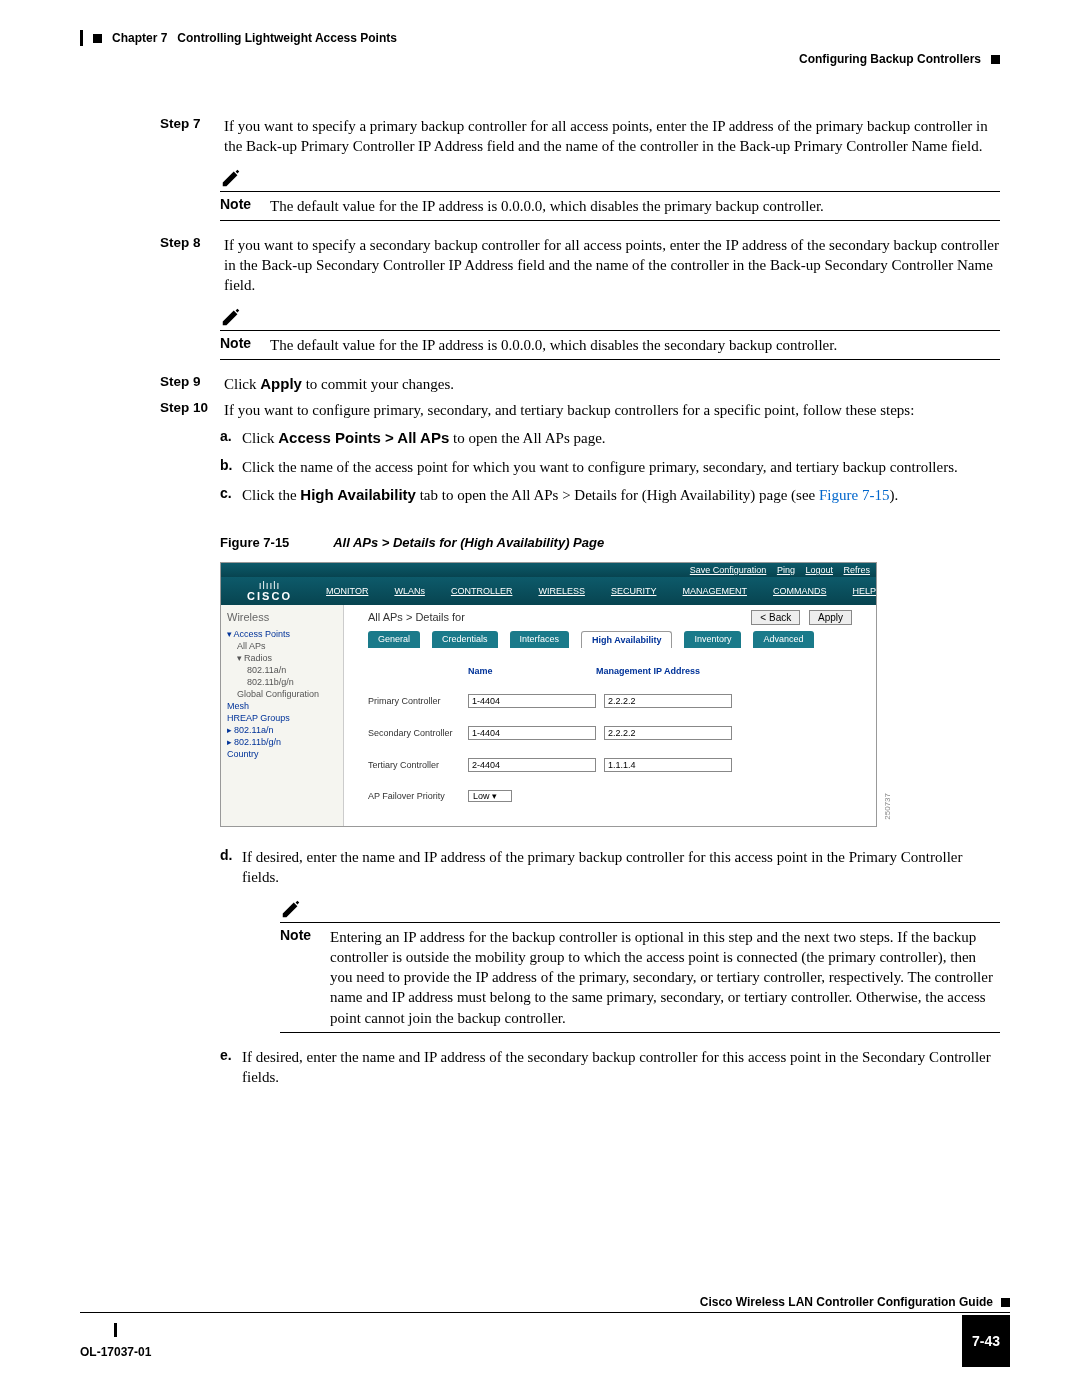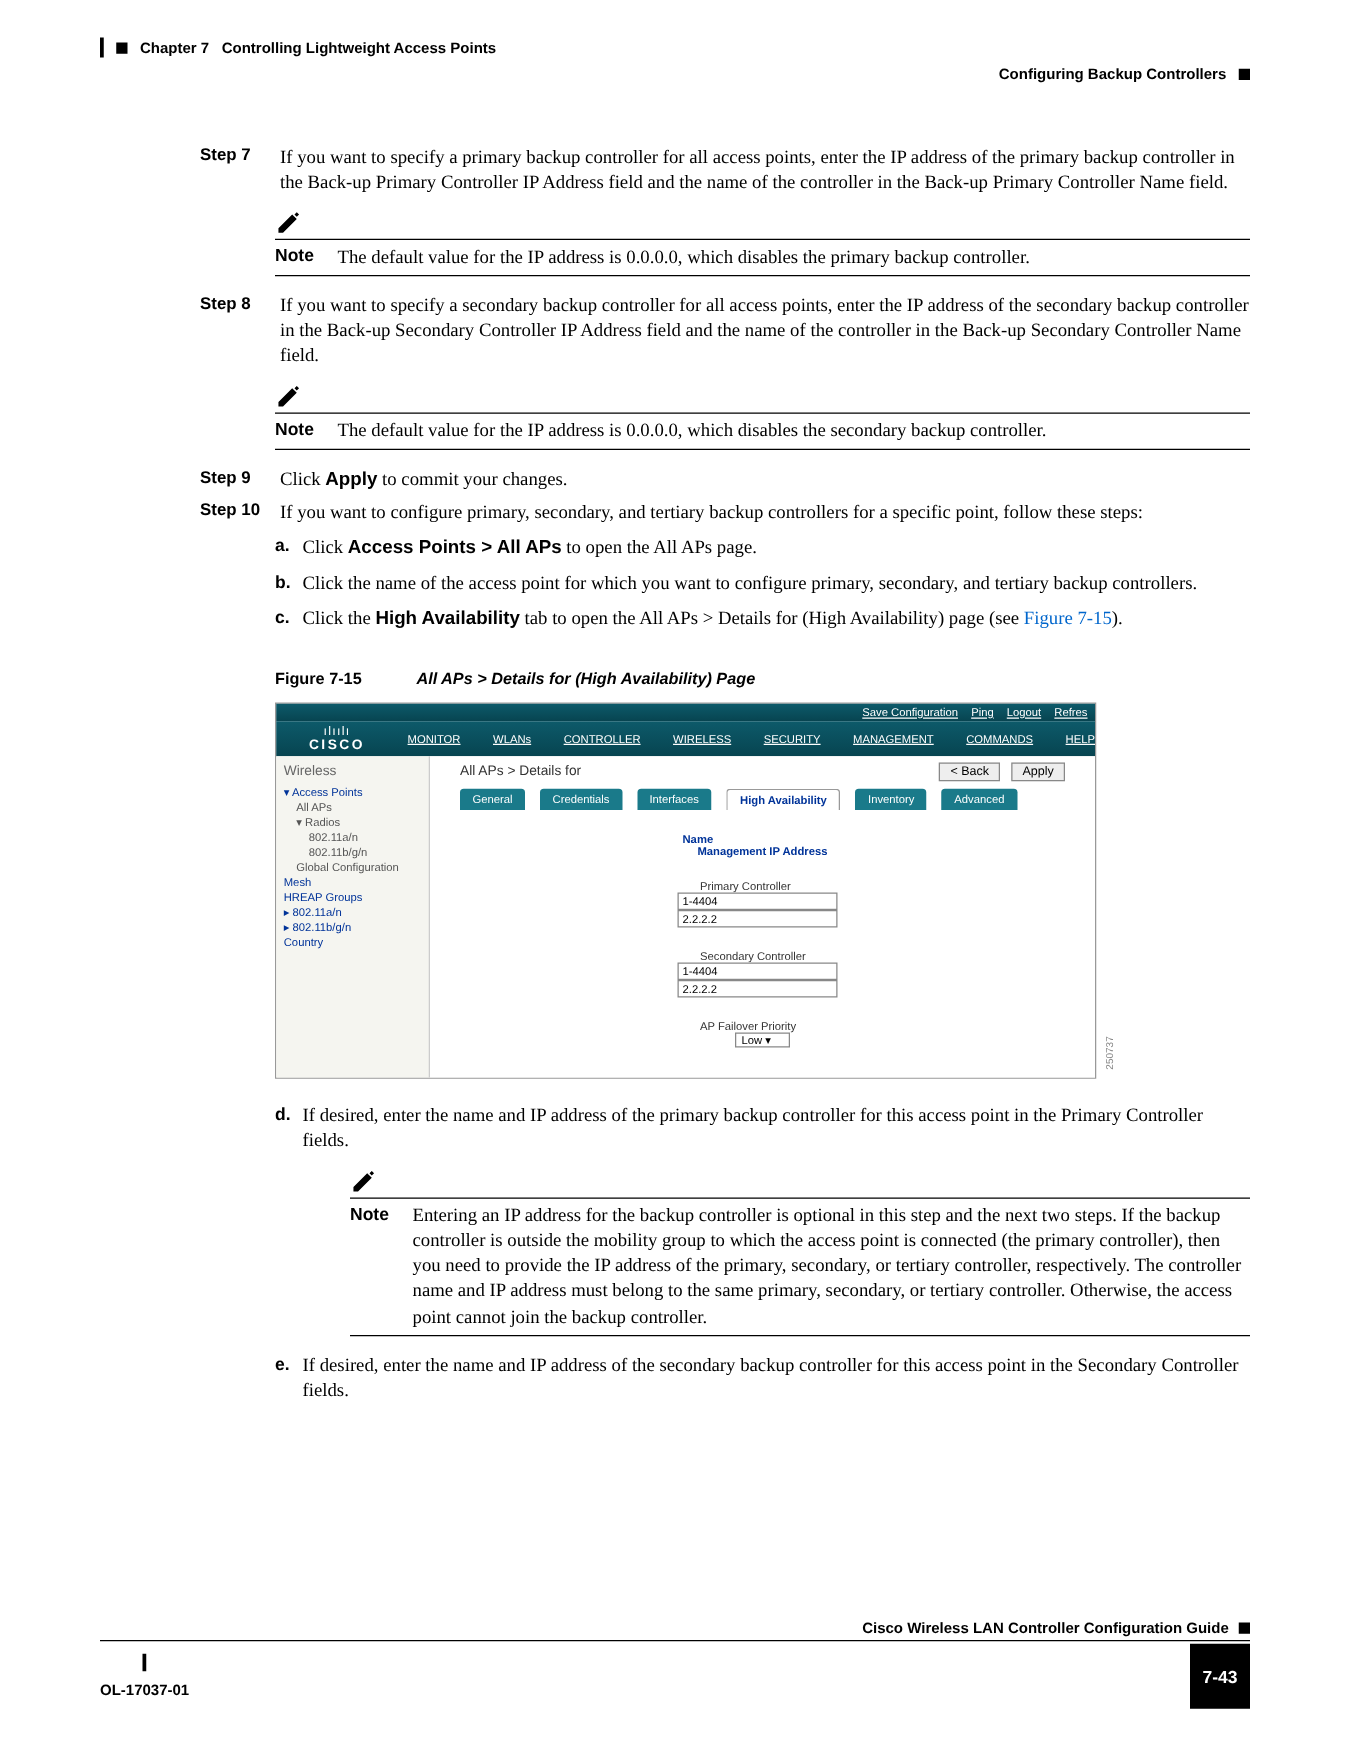--- a/index.html
+++ b/index.html
@@ -175,21 +175,21 @@
 .ss-tabs { display: flex; gap: 12px; margin-bottom: 10px; }
 .ss-tab {
   background: #1a7a8a;
   color: #fff;
   padding: 3px 10px;
   font-size: 9px;
   border-radius: 3px 3px 0 0;
 }
 .ss-tab.active { background: #fff; color: #003399; border: 1px solid #999; border-bottom: none; font-weight: bold; }
 .ss-form { font-size: 9px; }
-.ss-form-row { display: flex; align-items: center; margin: 18px 0; flex-direction: column; }
+.ss-form-row { display: flex; align-items: center; margin: 18px 0; }
 .ss-form-label { width: 100px; color: #333; }
 .ss-form-header { color: #003399; font-weight: bold; }
 .ss-input {
   border: 1px solid #888;
   padding: 1px 3px;
   font-size: 9px;
   width: 120px;
   margin-right: 8px;
   background: #fff;
 }
@@ -206,21 +206,21 @@
   bottom: 6px;
   font-size: 8px;
   color: #888;
   writing-mode: vertical-rl;
   transform: rotate(180deg);
 }
 .footer {
   position: absolute;
   bottom: 30px;
   left: 80px;
-  right: 80px;
+  right: 70px;
 }
 .footer-line1 {
   display: flex;
   justify-content: flex-end;
   align-items: center;
   gap: 8px;
   font-family: Arial, Helvetica, sans-serif;
   font-size: 12px;
   font-weight: bold;
   margin-bottom: 3px;
@@ -403,20 +403,25 @@
           <div class="ss-form-row">
             <div class="ss-form-label">Primary Controller</div>
             <div class="ss-input">1-4404</div>
             <div class="ss-input">2.2.2.2</div>
           </div>
           <div class="ss-form-row">
             <div class="ss-form-label">Secondary Controller</div>
             <div class="ss-input">1-4404</div>
             <div class="ss-input">2.2.2.2</div>
           </div>
+          <div class="ss-form-row">
+            <div class="ss-form-label">Tertiary Controller</div>
+            <div class="ss-input">2-4404</div>
+            <div class="ss-input">1.1.1.4</div>
+          </div>
           <div class="ss-form-row" style="margin-top:10px;">
             <div class="ss-form-label">AP Failover Priority</div>
             <div class="ss-select"><span>Low</span> ▾</div>
           </div>
         </div>
       </div>
     </div>
     <div class="ss-watermark">250737</div>
   </div>
 

